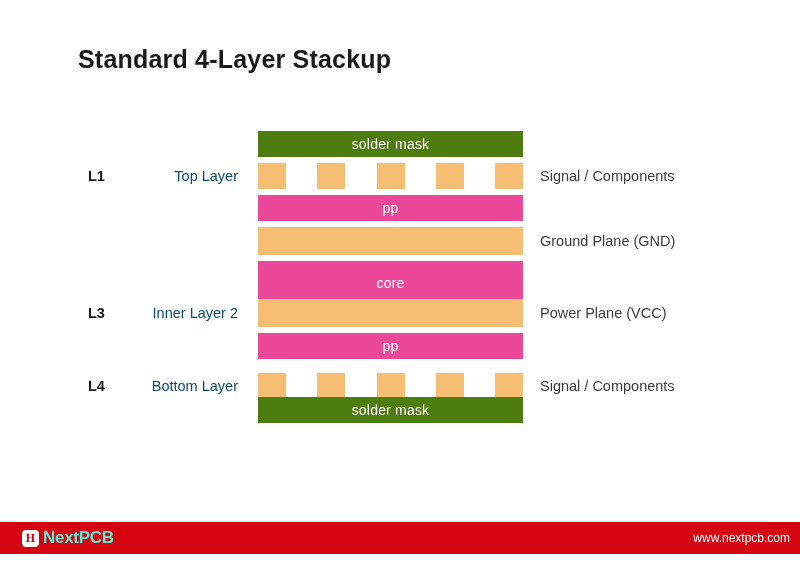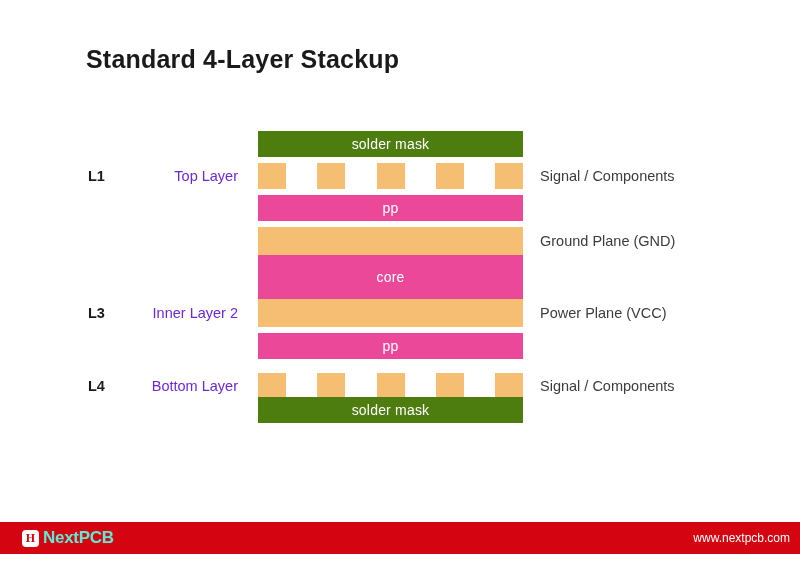--- a/index.html
+++ b/index.html
@@ -11,21 +11,21 @@
     height: 576px;
     background: #ffffff;
     font-family: "Liberation Sans", sans-serif;
     overflow: hidden;
     position: relative;
   }
 
   
   .page-title {
     position: absolute;
-    left: 86px;
+    left: 78px;
     top: 45px;
     font-size: 25px;
     font-weight: bold;
     color: #1a1a1a;
     letter-spacing: 0.2px;
     white-space: nowrap;
   }
 
   
   .stackup {
@@ -56,21 +56,21 @@
     left: 88px;
     font-size: 14.5px;
     font-weight: bold;
     color: #1a1a1a;
   }
   .layer-name {
     position: absolute;
     left: 238px;
     transform: translateX(-100%);
     font-size: 14.5px;
-    color: #6d28d9;
+    color: #0c4a6e;
     white-space: nowrap;
   }
 
   
   .row-right {
     position: absolute;
     left: 540px;
     top: 0;
     height: 100%;
     display: flex;
@@ -182,21 +182,21 @@
     </div>
     <div class="layer-row" style="position: absolute; top: 64px; height: 26px;">
       <div class="band dielec" style="height: 26px;">
         <span class="band-label">pp</span>
       </div>
     </div>
     <div class="layer-row" style="position: absolute; top: 96px; height: 28px;">
       <div class="band plane" style="height: 28px;"></div>
       <div class="row-right">Ground Plane (GND)</div>
     </div>
-    <div class="layer-row" style="position: absolute; top: 124px; height: 44px;">
+    <div class="layer-row" style="position: absolute; top: 130px; height: 44px;">
       <div class="band dielec" style="height: 44px;">
         <span class="band-label">core</span>
       </div>
     </div>
     <div class="layer-row" style="position: absolute; top: 168px; height: 28px;">
       <div class="row-left">
         <span class="layer-code">L3</span>
         <span class="layer-name">Inner Layer 2</span>
       </div>
       <div class="band plane" style="height: 28px;"></div>

